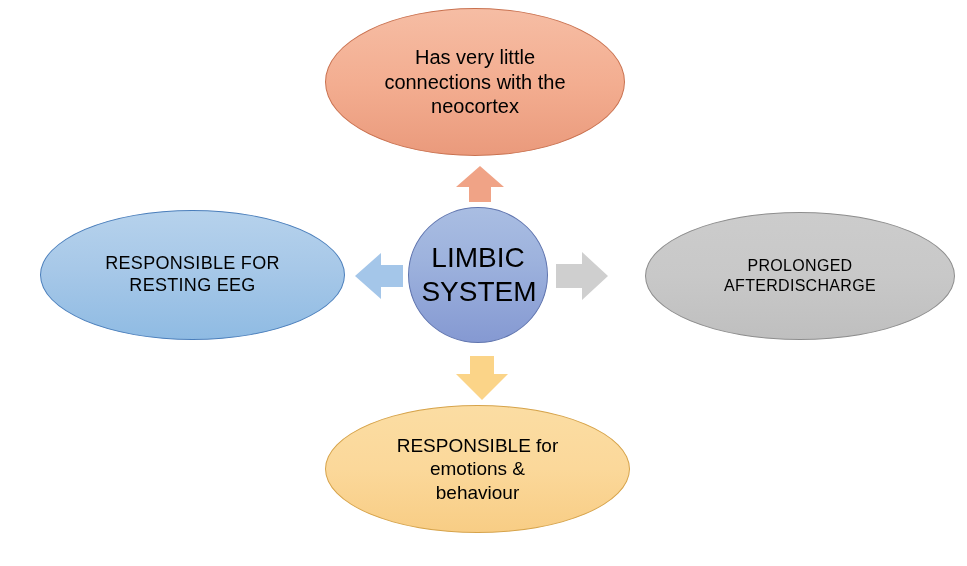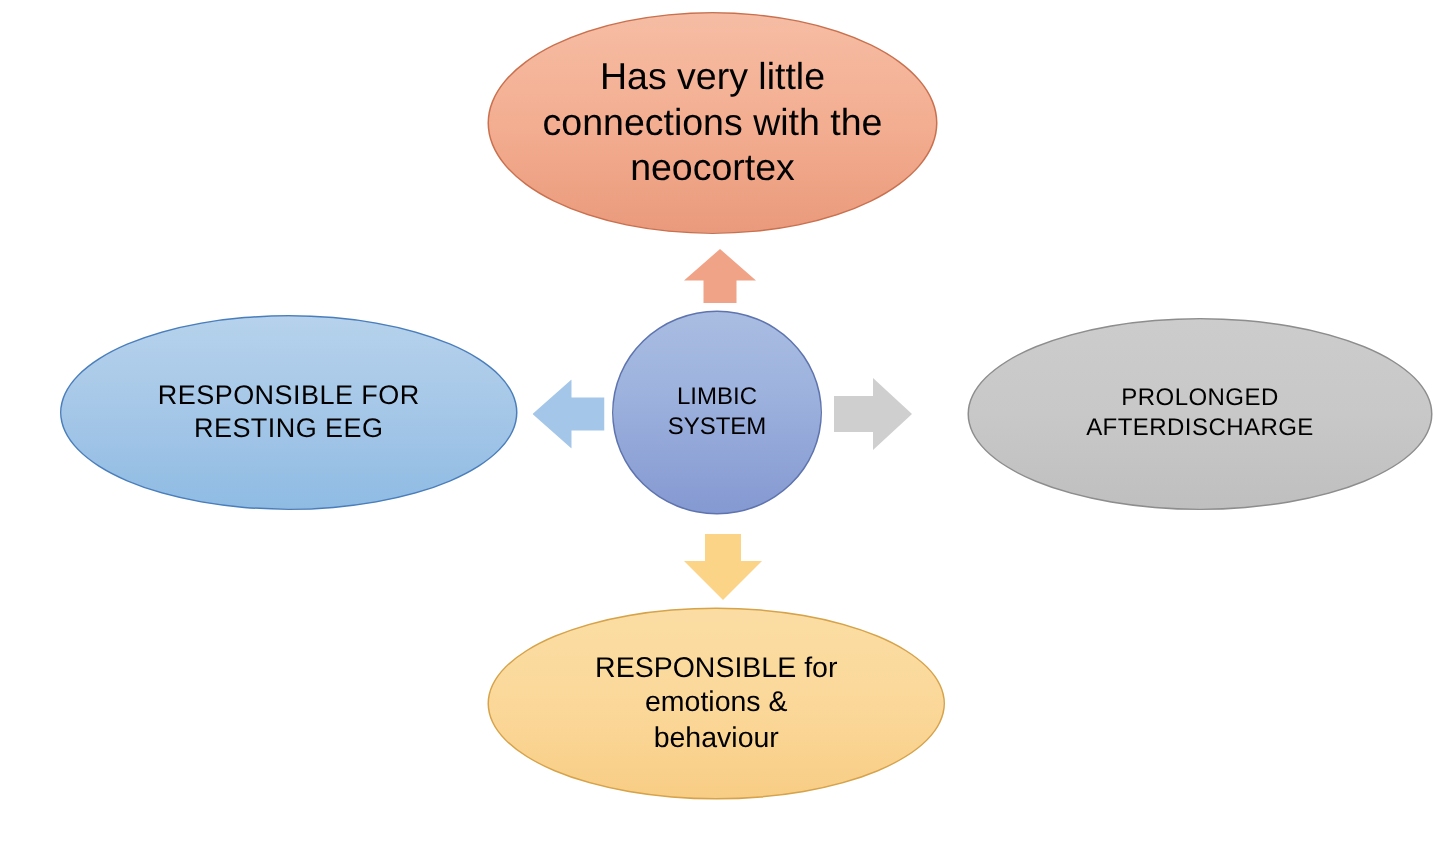--- a/index.html
+++ b/index.html
@@ -37,21 +37,21 @@
 
   
   #node-top {
     left: 325px;
     top: 8px;
     width: 300px;
     height: 148px;
     border-radius: 50%;
     background: linear-gradient(to bottom, #f6bda4 0%, #f3ad90 52%, #ea9a7c 100%);
     border: 1px solid #c9714f;
-    font-size: 25px;
+    font-size: 20px;
   }
 
   
   #node-left {
     left: 40px;
     top: 210px;
     width: 305px;
     height: 130px;
     border-radius: 50%;
     background: linear-gradient(to bottom, #b6d2ec 0%, #a7c8e8 45%, #8fbbe3 100%);
@@ -62,21 +62,21 @@
 
   
   #node-center {
     left: 408px;
     top: 207px;
     width: 140px;
     height: 136px;
     border-radius: 50%;
     background: linear-gradient(to bottom, #a9bde2 0%, #9db2dd 40%, #8599d2 100%);
     border: 1px solid #5f74ae;
-    font-size: 16px;
+    font-size: 28px;
     font-weight: 400;
     z-index: 5;
   }
 
   
   #node-right {
     left: 645px;
     top: 212px;
     width: 310px;
     height: 128px;

